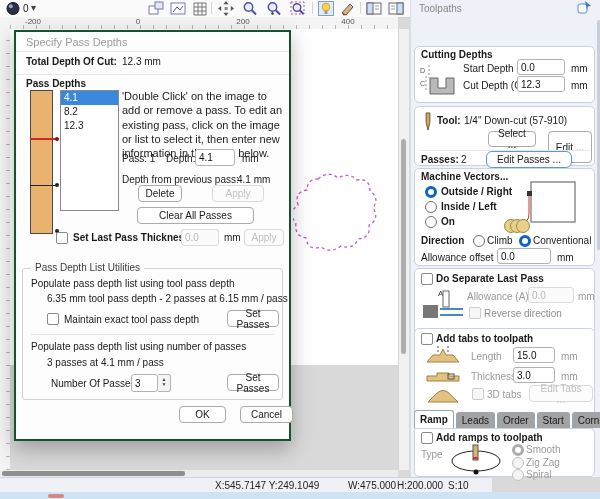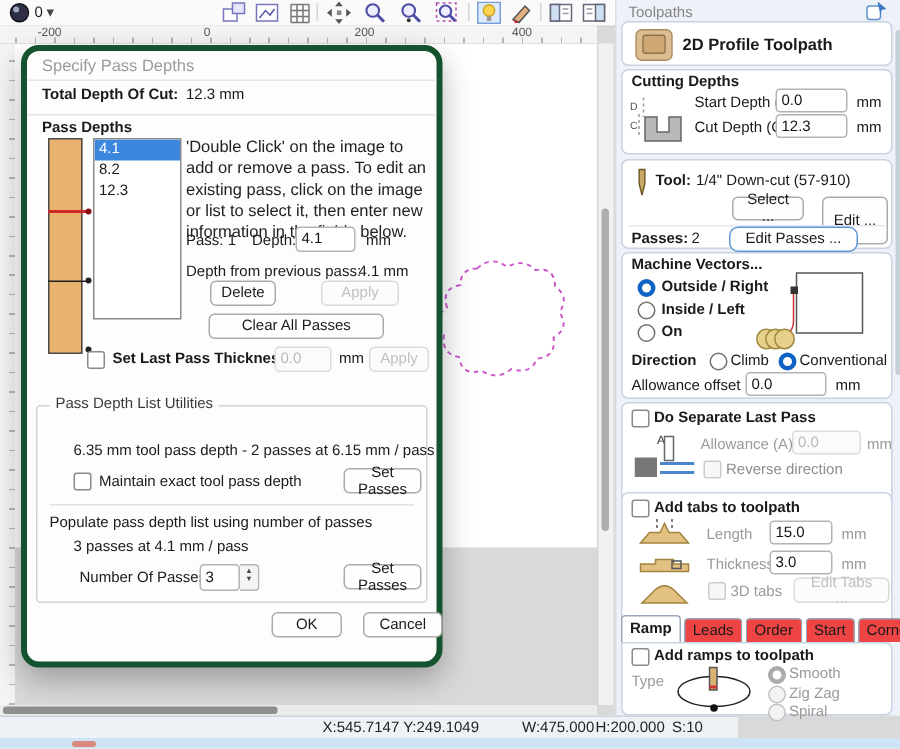--- a/index.html
+++ b/index.html
@@ -26,22 +26,22 @@
   .jobarea{position:absolute;left:0;top:0;width:388px;height:336px;background:#ffffff}
   .vscroll{position:absolute;left:398px;top:29px;width:10px;height:441px;background:#f1f1f1;border-left:1px solid #d5d5d5}
   .vthumb{position:absolute;left:2px;top:110px;width:5px;height:215px;background:#aeaeae;border-radius:3px}
   .hscroll{position:absolute;left:0;top:470px;width:398px;height:7px;background:#ececec}
   .hthumb{position:absolute;left:2px;top:1px;width:183px;height:5px;background:#8f8f8f;border-radius:2px}
   
   .status{position:absolute;left:0;top:477px;width:492px;height:15px;background:#eef2f7;border-top:1px solid #ccd4dc;font-size:10px;color:#222}
   .bottomstrip{position:absolute;left:0;top:492px;width:600px;height:7px;background:#cfe3f6}
   .redseg{position:absolute;left:48px;top:494px;width:16px;height:4px;background:#d98a7d;border-radius:2px}
   
-  .dialog{position:absolute;left:14px;top:30px;width:273px;height:407px;background:#fdfdfd;border:4px solid #14532d;
-          border-radius:12px;box-shadow:0 8px 20px rgba(0,0,0,.28);z-index:5}
+  .dialog{position:absolute;left:14px;top:30px;width:273px;height:407px;background:#fdfdfd;border:2px solid #14532d;
+          border-radius:0;box-shadow:0 8px 20px rgba(0,0,0,.28);z-index:5}
   .hline{position:absolute;height:1px;background:#e6e6e6;left:0;width:273px}
   .btn{position:absolute;display:flex;align-items:center;justify-content:center;background:#fefefe;border:1px solid #ababab;
        border-radius:4px;font-size:10px;color:#1a1a1a;box-sizing:border-box;cursor:default}
   .btn.dis{color:#c0c0c0;border-color:#dadada;background:#fcfcfc}
   .btn.accent{border:1px solid #5e97d8;border-radius:6px}
   .inp{position:absolute;border:1px solid #b3b3b3;border-radius:3px;background:#fff;font:10px "Liberation Sans",sans-serif;
        padding:0 3px;box-sizing:border-box;height:17px;color:#111}
   .inp.dis{color:#b8b8b8;border-color:#dcdcdc;background:#fbfbfb}
   .chk{position:absolute;width:12px;height:12px;border:1px solid #8a8a8a;border-radius:2px;background:#fff;box-sizing:border-box;
        font-size:9px;line-height:10px;text-align:center}
@@ -61,21 +61,21 @@
   .glegend{position:absolute;left:8px;top:-7px;background:#fdfdfd;padding:0 4px;color:#3a3a3a}
   .gdivider{position:absolute;left:8px;right:8px;height:1px;background:#e2e2e2}
   .spinbox{position:absolute;width:13px;height:18px;border:1px solid #b3b3b3;border-left:none;border-radius:0 3px 3px 0;
            background:#f4f4f4;box-sizing:border-box;font-size:5px;line-height:5px;color:#444;text-align:center;padding-top:2px}
   
   .panel{position:absolute;left:410px;top:0;width:190px;height:477px;background:#eef1f7;border-left:1px solid #d9dee6}
   .pbox{position:absolute;left:3px;width:181px;background:#fff;border:1px solid #c8d3e1;border-radius:5px;box-sizing:border-box}
   .ptext{color:#868686}
   .tabstrip{position:absolute;left:3px;top:411px;width:184px;height:17px;display:flex;align-items:flex-end}
   .tab{height:15px;line-height:15px;padding:0 5px;border:1px solid #9aa7b8;border-bottom:none;border-radius:3px 3px 0 0;
-       background:#ef4444;margin-right:2px;font-size:10px}
+       background:#a3a3a3;margin-right:2px;font-size:10px}
   .tab.active{background:#fff;height:17px;line-height:17px;font-weight:bold}
   .pscrollthumb{position:absolute;left:186px;top:20px;width:4px;height:230px;background:#c7cfda;border-radius:2px}
   .glabel{color:#9a9a9a}
 </style>
 </head>
 <body>
 
 <div class="app">
 
   <div class="toolbar">
@@ -198,20 +198,21 @@
     <button class="btn" style="left:121px;top:175px;width:117px;height:17px">Clear All Passes</button>
 
     <span class="chk" style="left:40px;top:200px"></span>
     <span class="t b" style="left:57px;top:200px">Set Last Pass Thickness</span>
     <input class="inp dis" style="left: 165px; top: 197px; width: 38px;" disabled="" value="0.0">
     <span class="t" style="left:208px;top:200px">mm</span>
     <button class="btn dis" style="left:228px;top:197px;width:40px;height:17px">Apply</button>
 
     <div class="group">
       <span class="glegend">Pass Depth List Utilities</span>
+      <span class="t" style="left:8px;top:9px">Populate pass depth list using tool pass depth</span>
       <span class="t" style="left:24px;top:24px">6.35 mm tool pass depth - 2 passes at 6.15 mm / pass</span>
       <span class="chk" style="left:24px;top:44px"></span>
       <span class="t" style="left:41px;top:45px">Maintain exact tool pass depth</span>
       <button class="btn" style="left:204px;top:41px;width:52px;height:17px">Set Passes</button>
       <div class="gdivider" style="top:65px"></div>
       <span class="t" style="left:8px;top:72px">Populate pass depth list using number of passes</span>
       <span class="t" style="left:24px;top:88px">3 passes at 4.1 mm / pass</span>
       <span class="t" style="left:28px;top:109px">Number Of Passes:</span>
       <input class="inp" style="left: 108px; top: 105px; width: 27px; height: 18px;" value="3">
       <span class="spinbox" style="left:135px;top:105px">
@@ -225,27 +226,20 @@
     <button class="btn" style="left:224px;top:374px;width:53px;height:17px">Cancel</button>
   </div>
 
   <div class="panel">
     <span class="t ptext" style="left:8px;top:3px">Toolpaths</span>
     <svg class="abs" style="left:166px;top:1px" width="14" height="13" viewBox="0 0 14 13">
       <rect x="1" y="3" width="9" height="9" rx="2" fill="#fff" stroke="#5b8fd0"></rect>
         <path d="M8 0 l6 5 -3.4 .6 -.6 3.4 z" fill="#3c76c2"></path>
     </svg>
 
-    <div class="pbox" style="top:14px;height:30px">
-      <svg class="abs" style="left:7px;top:3px" width="28" height="24" viewBox="0 0 28 26">
-        <rect x="1" y="2" width="26" height="22" rx="4" fill="#dcbd92" stroke="#a98d5f"></rect>
-        <rect x="6" y="6" width="16" height="13" rx="2" fill="#cfa876" stroke="#8f7347"></rect>
-      </svg>
-      <span class="t b" style="left:40px;top:9px;font-size:11px">2D Profile Toolpath</span>
-    </div>
 
     <div class="pbox" style="top:46px;height:57px">
       <span class="t b" style="left:6px;top:2px">Cutting Depths</span>
       <svg class="abs" style="left:4px;top:15px" width="42" height="36" viewBox="0 0 42 36">
         <text x="1" y="11" font-size="7" fill="#555">D</text>
           <text x="1" y="24" font-size="7" fill="#555">C</text>
         <line x1="10" y1="3" x2="10" y2="16" stroke="#999" stroke-dasharray="2 2"></line>
         <line x1="7" y1="14" x2="7" y2="28" stroke="#999" stroke-dasharray="2 2"></line>
         <path d="M11 16 h8 v10 h8 v-10 h8 v16 h-24 z" fill="#b9b9b9" stroke="#666"></path>
       </svg>

